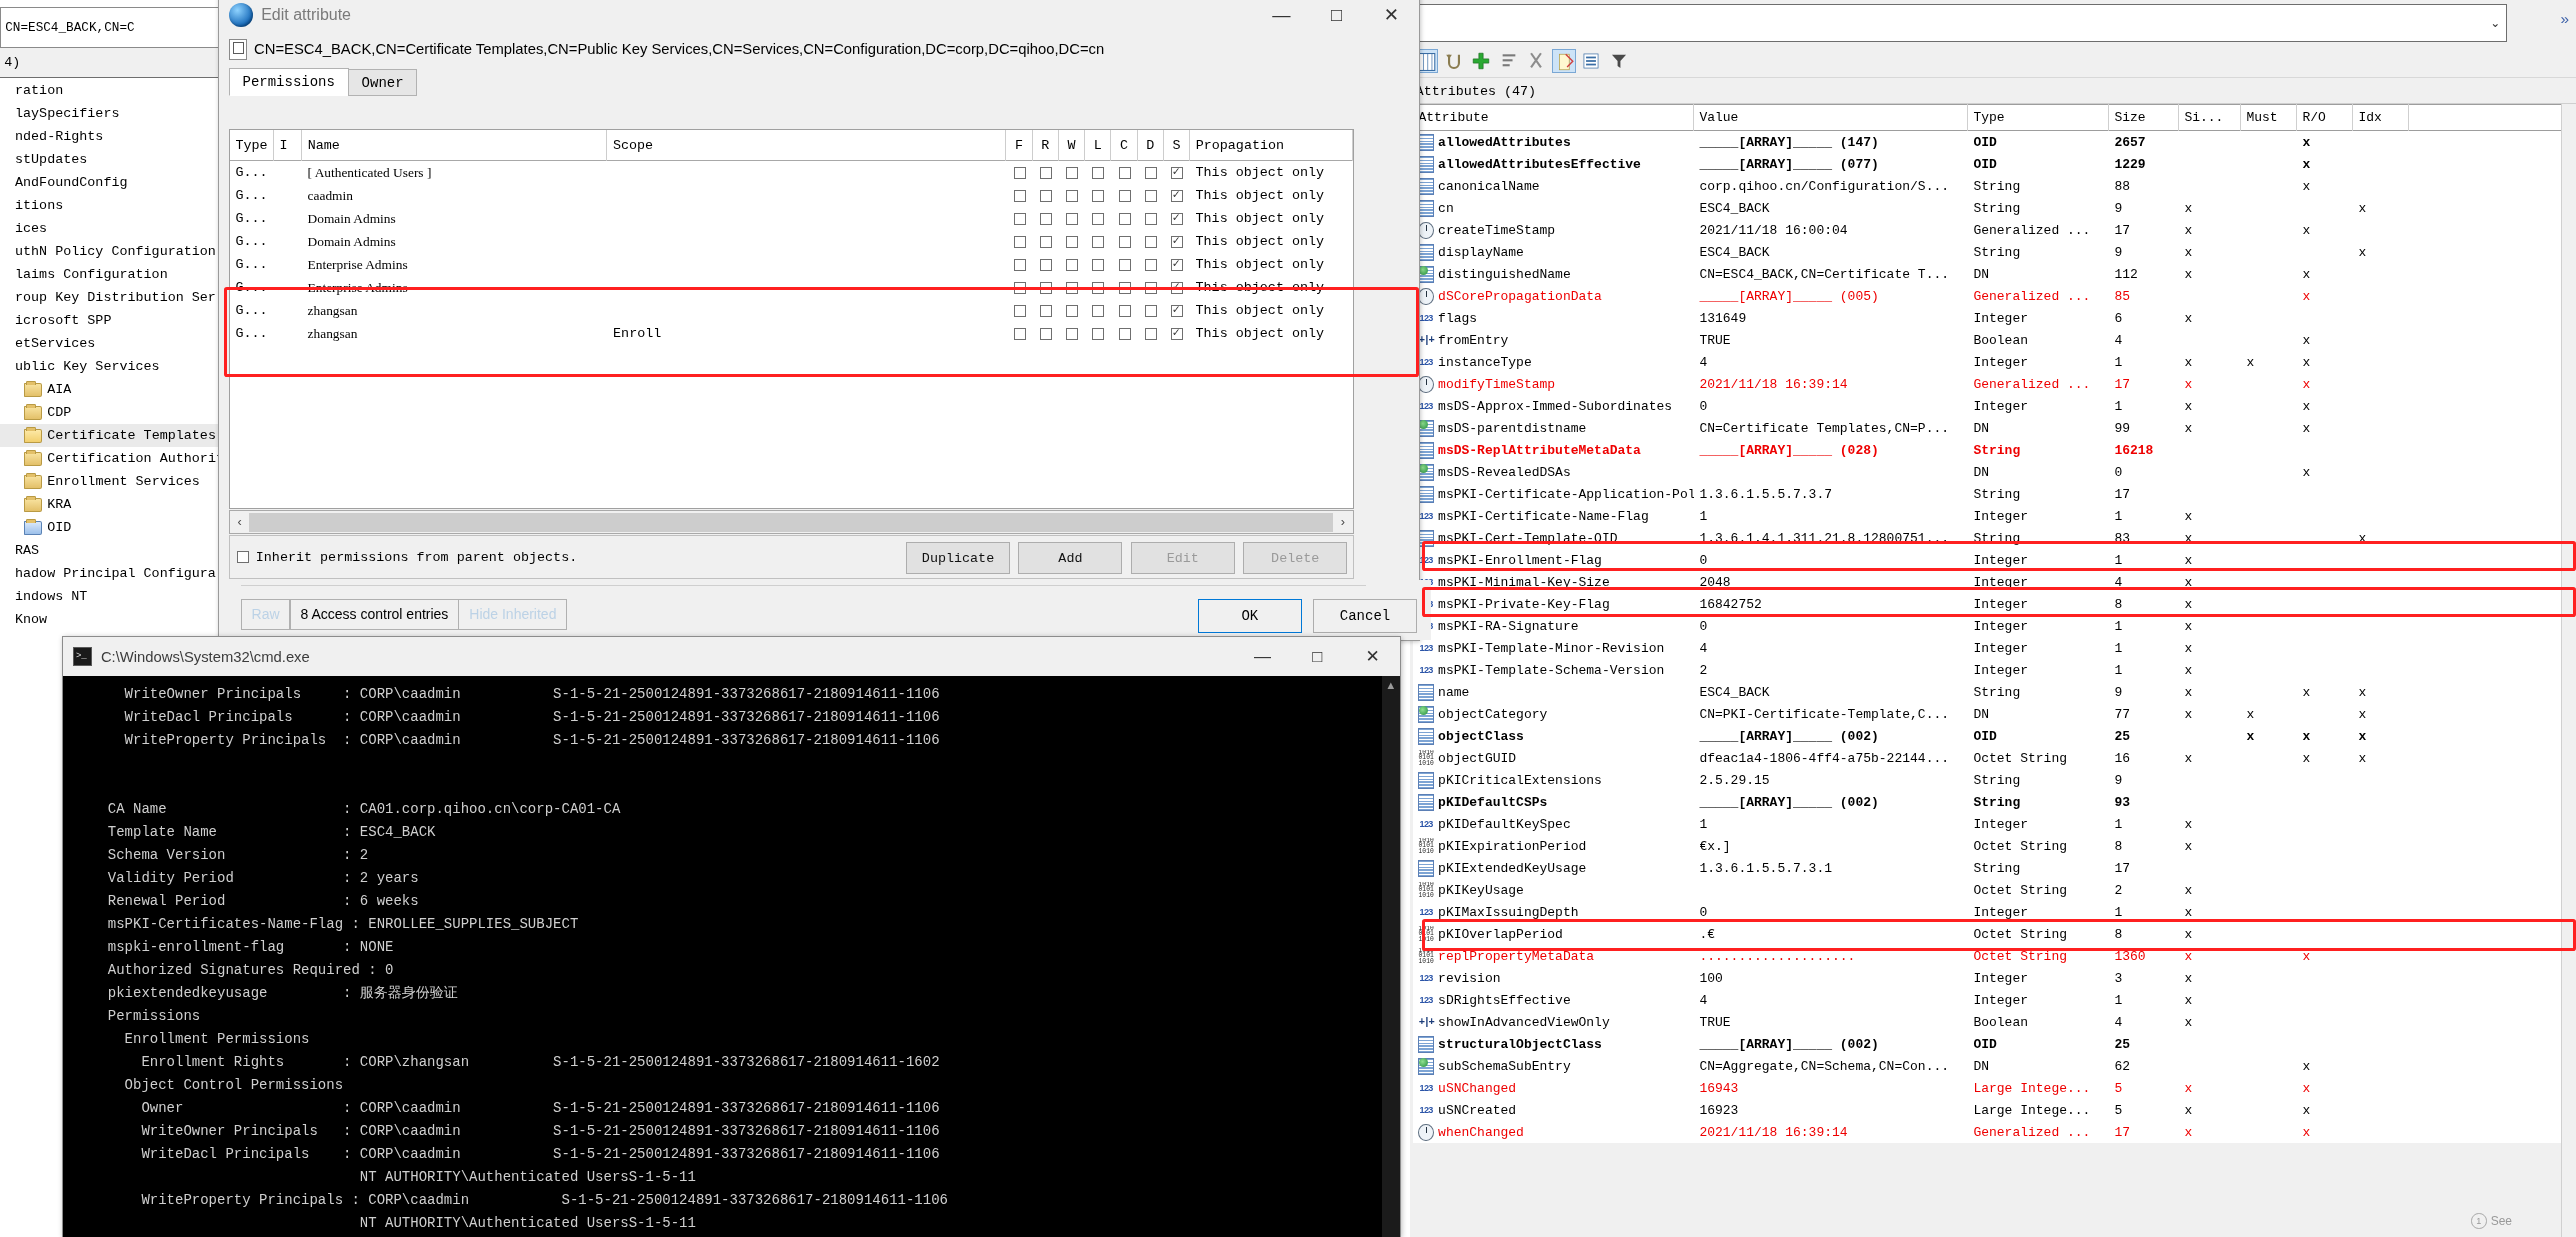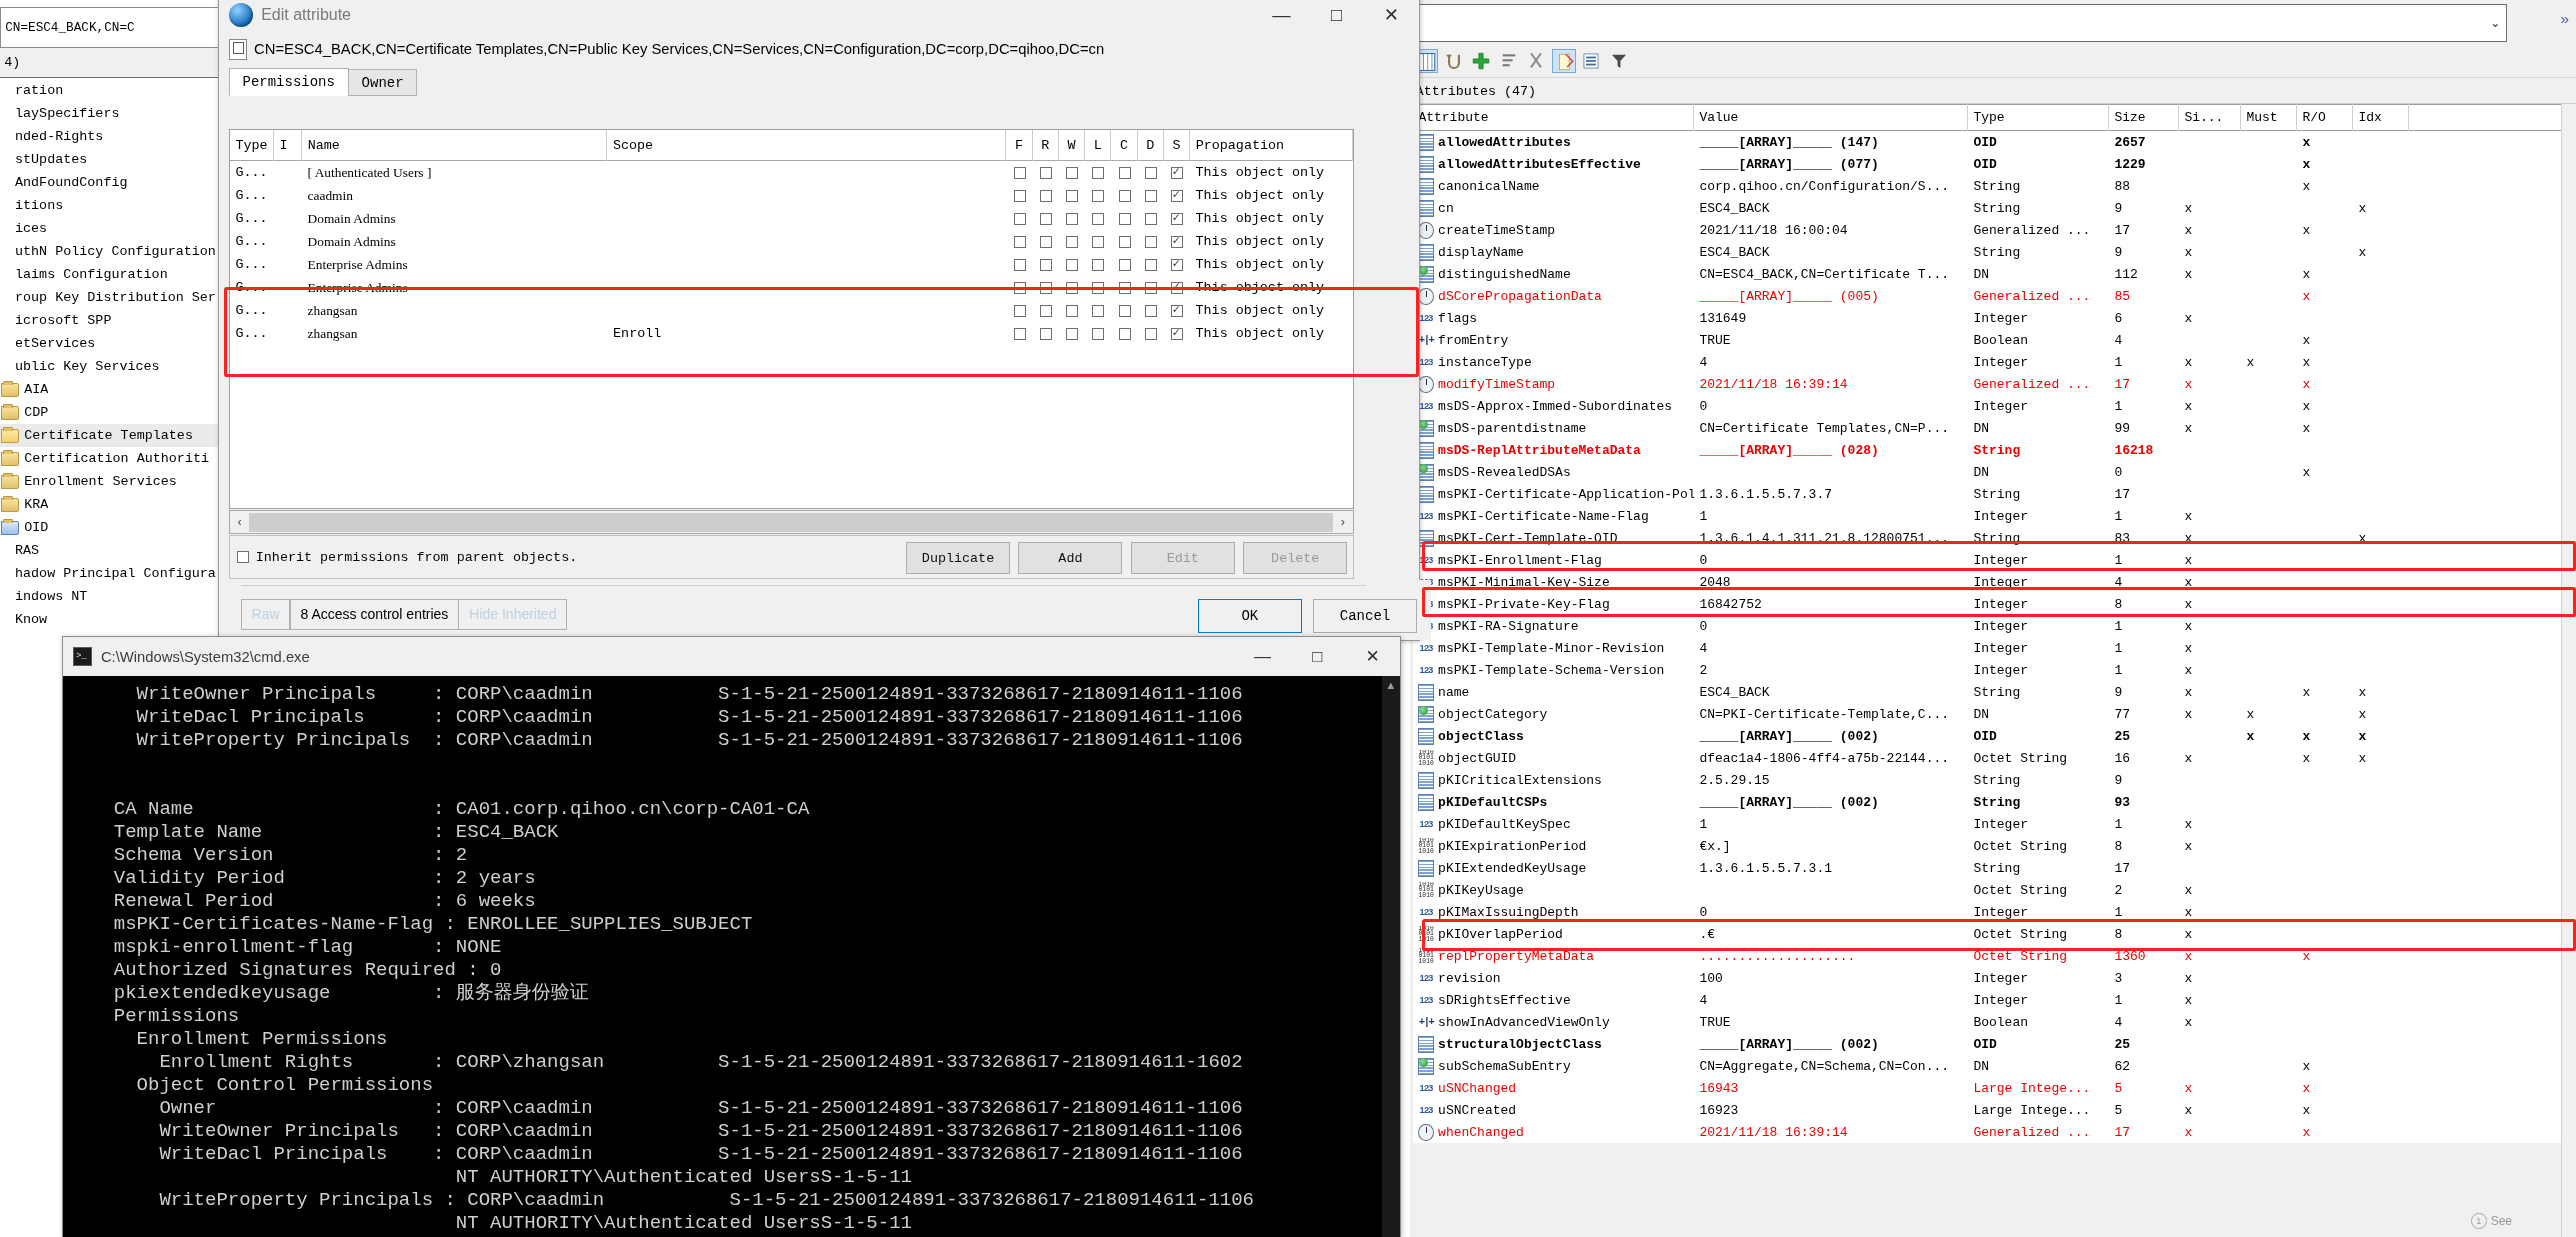--- a/index.html
+++ b/index.html
@@ -31,21 +31,21 @@
     position: absolute; left: 0; top: 41px; width: 232px; height: 29.5px;
     background: #f0f0f0; border-bottom: 1.4px solid #6e6e6e;
     display: flex; align-items: center; padding-left: 4.2px; font-size: 13.4px;
   }
   .tree-list { position: absolute; left: 0; top: 72px; width: 232px; }
   .tree-row {
     height: 23px; display: flex; align-items: center; white-space: nowrap;
     padding-left: 15px; font-size: 13.4px; overflow: hidden;
   }
   .tree-row.sel { background: #eaeaea; }
-  .tree-row.indent { padding-left: 1px; }
+  .tree-row.indent { padding-left: 24px; }
   .folder-ico {
     width: 18.3px; height: 14px; flex: 0 0 18.3px; margin-right: 4.9px;
     background: linear-gradient(#f8e3a0, #e3c069);
     border: 0.7px solid #b99a44; border-radius: 0.7px 2.1px 2.1px 0.7px;
     position: relative;
   }
   .folder-ico.open { background: linear-gradient(#fde9a8, #f2cf6d); }
   .folder-ico.blue {
     background: linear-gradient(#dbe9fb, #9cc0ea); border-color: #5a82b5;
   }
@@ -311,21 +311,21 @@
     font-family: "Liberation Mono", monospace; font-size: 9.1px;
   }
   .cmd-wbtns { position: absolute; right: 0; top: 0; display: flex; height: 39px; }
   .cmd-wbtns div {
     width: 55px; height: 39px; display: flex; align-items: center; justify-content: center;
     font-size: 17px; color: #333;
   }
   .cmd-body {
     position: absolute; left: 0; top: 39px; width: 1281px; height: 562px;
     background: #000; color: #cfcfcf;
-    font-family: "Liberation Mono", monospace; font-size: 19px; line-height: 23px;
+    font-family: "Liberation Mono", monospace; font-size: 14px; line-height: 23px;
     padding: 7px 0 0 28px; white-space: pre; overflow: hidden;
   }
   .cmd-sb {
     position: absolute; right: 0; top: 39px; width: 18.3px; height: 562px;
     background: #1b1b1b;
   }
   .cmd-sb .up {
     position:absolute; top:0; left:0; width:18.3px; height:18.3px; color:#9b9b9b;
     display:flex; align-items:center; justify-content:center; font-size:11.2px;
   }

